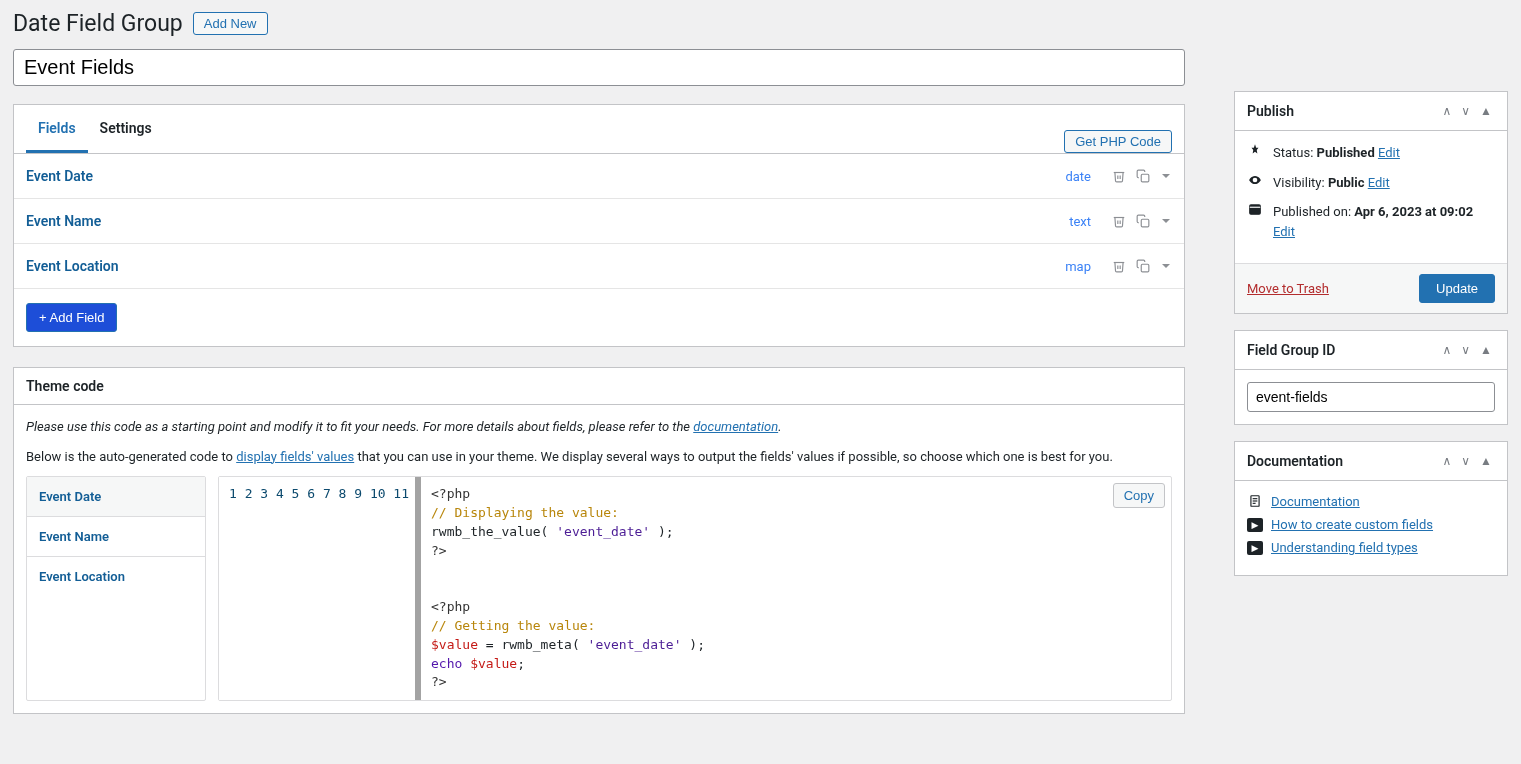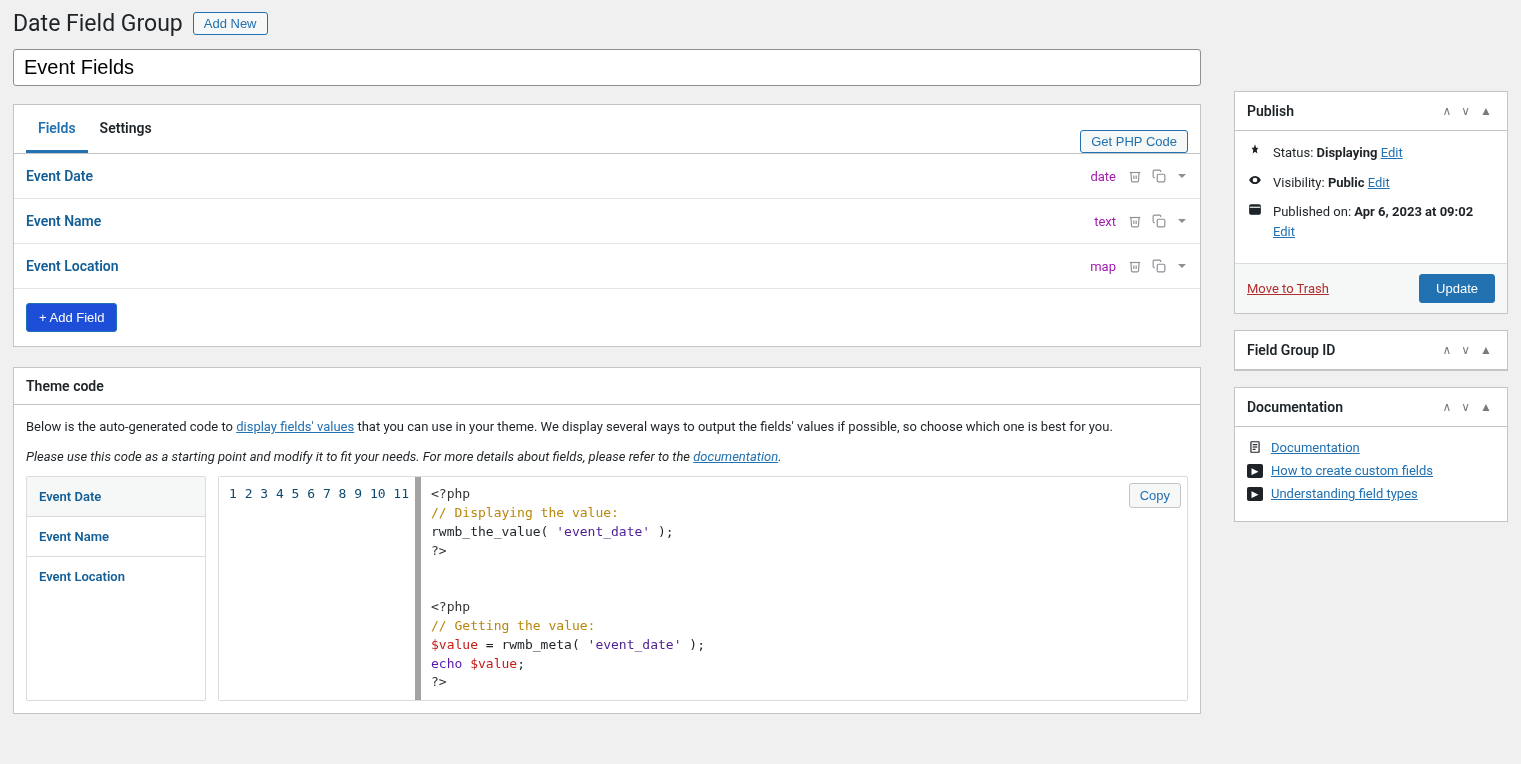--- a/index.html
+++ b/index.html
@@ -3,21 +3,21 @@
 <meta charset="utf-8">
 <style>
 * { box-sizing: border-box; margin: 0; padding: 0; }
 body {
   font-family: -apple-system, BlinkMacSystemFont, "Segoe UI", Roboto, sans-serif;
   background: #f0f0f1;
   color: #1d2327;
   font-size: 13px;
   padding: 10px 13px;
 }
-.layout { display: flex; gap: 4px; }
+.layout { display: flex; gap: 20px; }
 .main { flex: 1; min-width: 0; }
 .side { width: 303px; flex-shrink: 0; margin-top: 42px; padding-left: 29px;}
 .header-row { display: flex; align-items: center; gap: 10px; margin-bottom: 12px; }
 h1 { font-size: 23px; font-weight: 400; color: #1d2327; }
 .btn-outline {
   border: 1px solid #2271b1; color: #2271b1; background: #f6f7f7;
   padding: 3px 10px; border-radius: 3px; font-size: 13px; cursor: pointer;
 }
 .title-input {
   width: 100%; font-size: 20px; padding: 6px 10px;
@@ -36,21 +36,21 @@
   padding: 15px 12px 14px; font-size: 14px; font-weight: 600; color: #1d2327;
   cursor: pointer; border-bottom: 3px solid transparent;
 }
 .tab.active { color: #2271b1; border-bottom-color: #2271b1; }
 .field-row {
   display: flex; align-items: center; padding: 14px 12px;
   border-bottom: 1px solid #e5e5e5;
 }
 .field-row:last-of-type{}
 .field-name { flex: 1; font-weight: 600; color: #135e96; font-size: 14px; cursor: pointer; }
-.field-type { color: #a21caf; margin-right: 12px; }
+.field-type { color: #3b82f6; margin-right: 21px; }
 .field-icons { display: flex; gap: 10px; align-items: center; color: #8c8f94; }
 .field-icons svg { cursor: pointer; }
 .add-field-wrap { padding: 14px 12px; }
 .btn-primary {
   background: #1d4ed8; color: #fff; border: 1px solid #2271b1;
   padding: 6px 12px; border-radius: 3px; font-size: 13px; cursor: pointer;
 }
 .btn-primary-big {
   background: #2271b1; color: #fff; border: 1px solid #2271b1;
   padding: 6px 16px; border-radius: 3px; font-size: 13px; cursor: pointer; font-weight:400;
@@ -195,24 +195,24 @@
       <button class="btn-primary">+ Add Field</button>
     </div>
   </div>
 
   <div class="postbox">
     <div class="postbox-header">
       <h2>Theme code</h2>
     </div>
     <div class="postbox-inside">
       <p>
-        <span>Below is the auto-generated code to </span><a href="#">display fields' values</a><span> that you can use in your theme. We display several ways to output the fields' values if possible, so choose which one is best for you.</span>
+        <em><span>Please use this code as a starting point and modify it to fit your needs. For more details about fields, please refer to the </span><a href="#">documentation</a>.</em>
       </p>
       <p>
-        <em><span>Please use this code as a starting point and modify it to fit your needs. For more details about fields, please refer to the </span><a href="#">documentation</a>.</em>
+        <span>Below is the auto-generated code to </span><a href="#">display fields' values</a><span> that you can use in your theme. We display several ways to output the fields' values if possible, so choose which one is best for you.</span>
       </p>
 
       <div class="theme-code-cols">
         <div class="theme-tabs">
           <div class="theme-tab active">Event Date</div>
           <div class="theme-tab">Event Name</div>
           <div class="theme-tab">Event Location</div>
         </div>
         <div class="code-box">
           <button class="copy-btn">Copy</button>
@@ -257,21 +257,21 @@
       </div>
     </div>
     <div class="postbox-inside">
       <div class="pub-row">
         <div class="pub-icon">
           <svg width="14" height="14" viewBox="0 0 24 24" fill="currentColor">
                 <path d="M12 2l2 6h4l-3 4 1 6-4-3-4 3 1-6-3-4h4z"></path>
               </svg>
         </div>
         <div class="pub-label">
-          <span>Status: </span><b>Displaying</b> <a href="#">Edit</a>
+          <span>Status: </span><b>Published</b> <a href="#">Edit</a>
         </div>
       </div>
       <div class="pub-row">
         <div class="pub-icon">
           <svg width="14" height="14" viewBox="0 0 24 24" fill="currentColor">
                 <path d="M12 5C5 5 2 12 2 12s3 7 10 7 10-7 10-7-3-7-10-7zm0 11a4 4 0 110-8 4 4 0 010 8z"></path>
               </svg>
         </div>
         <div class="pub-label">
           <span>Visibility: </span><b>Public</b> <a href="#">Edit</a>
@@ -297,20 +297,23 @@
   </div>
 
   <div class="postbox">
     <div class="postbox-header">
       <h2>Field Group ID</h2>
       <div class="panel-ctrls">
         <span>∧</span>
         <span>∨</span>
         <span>▲</span>
       </div>
+    </div>
+    <div class="postbox-inside">
+      <input class="side-input" type="text" value="event-fields" style="">
     </div>
   </div>
 
   <div class="postbox">
     <div class="postbox-header">
       <h2>Documentation</h2>
       <div class="panel-ctrls">
         <span>∧</span>
         <span>∨</span>
         <span>▲</span>

